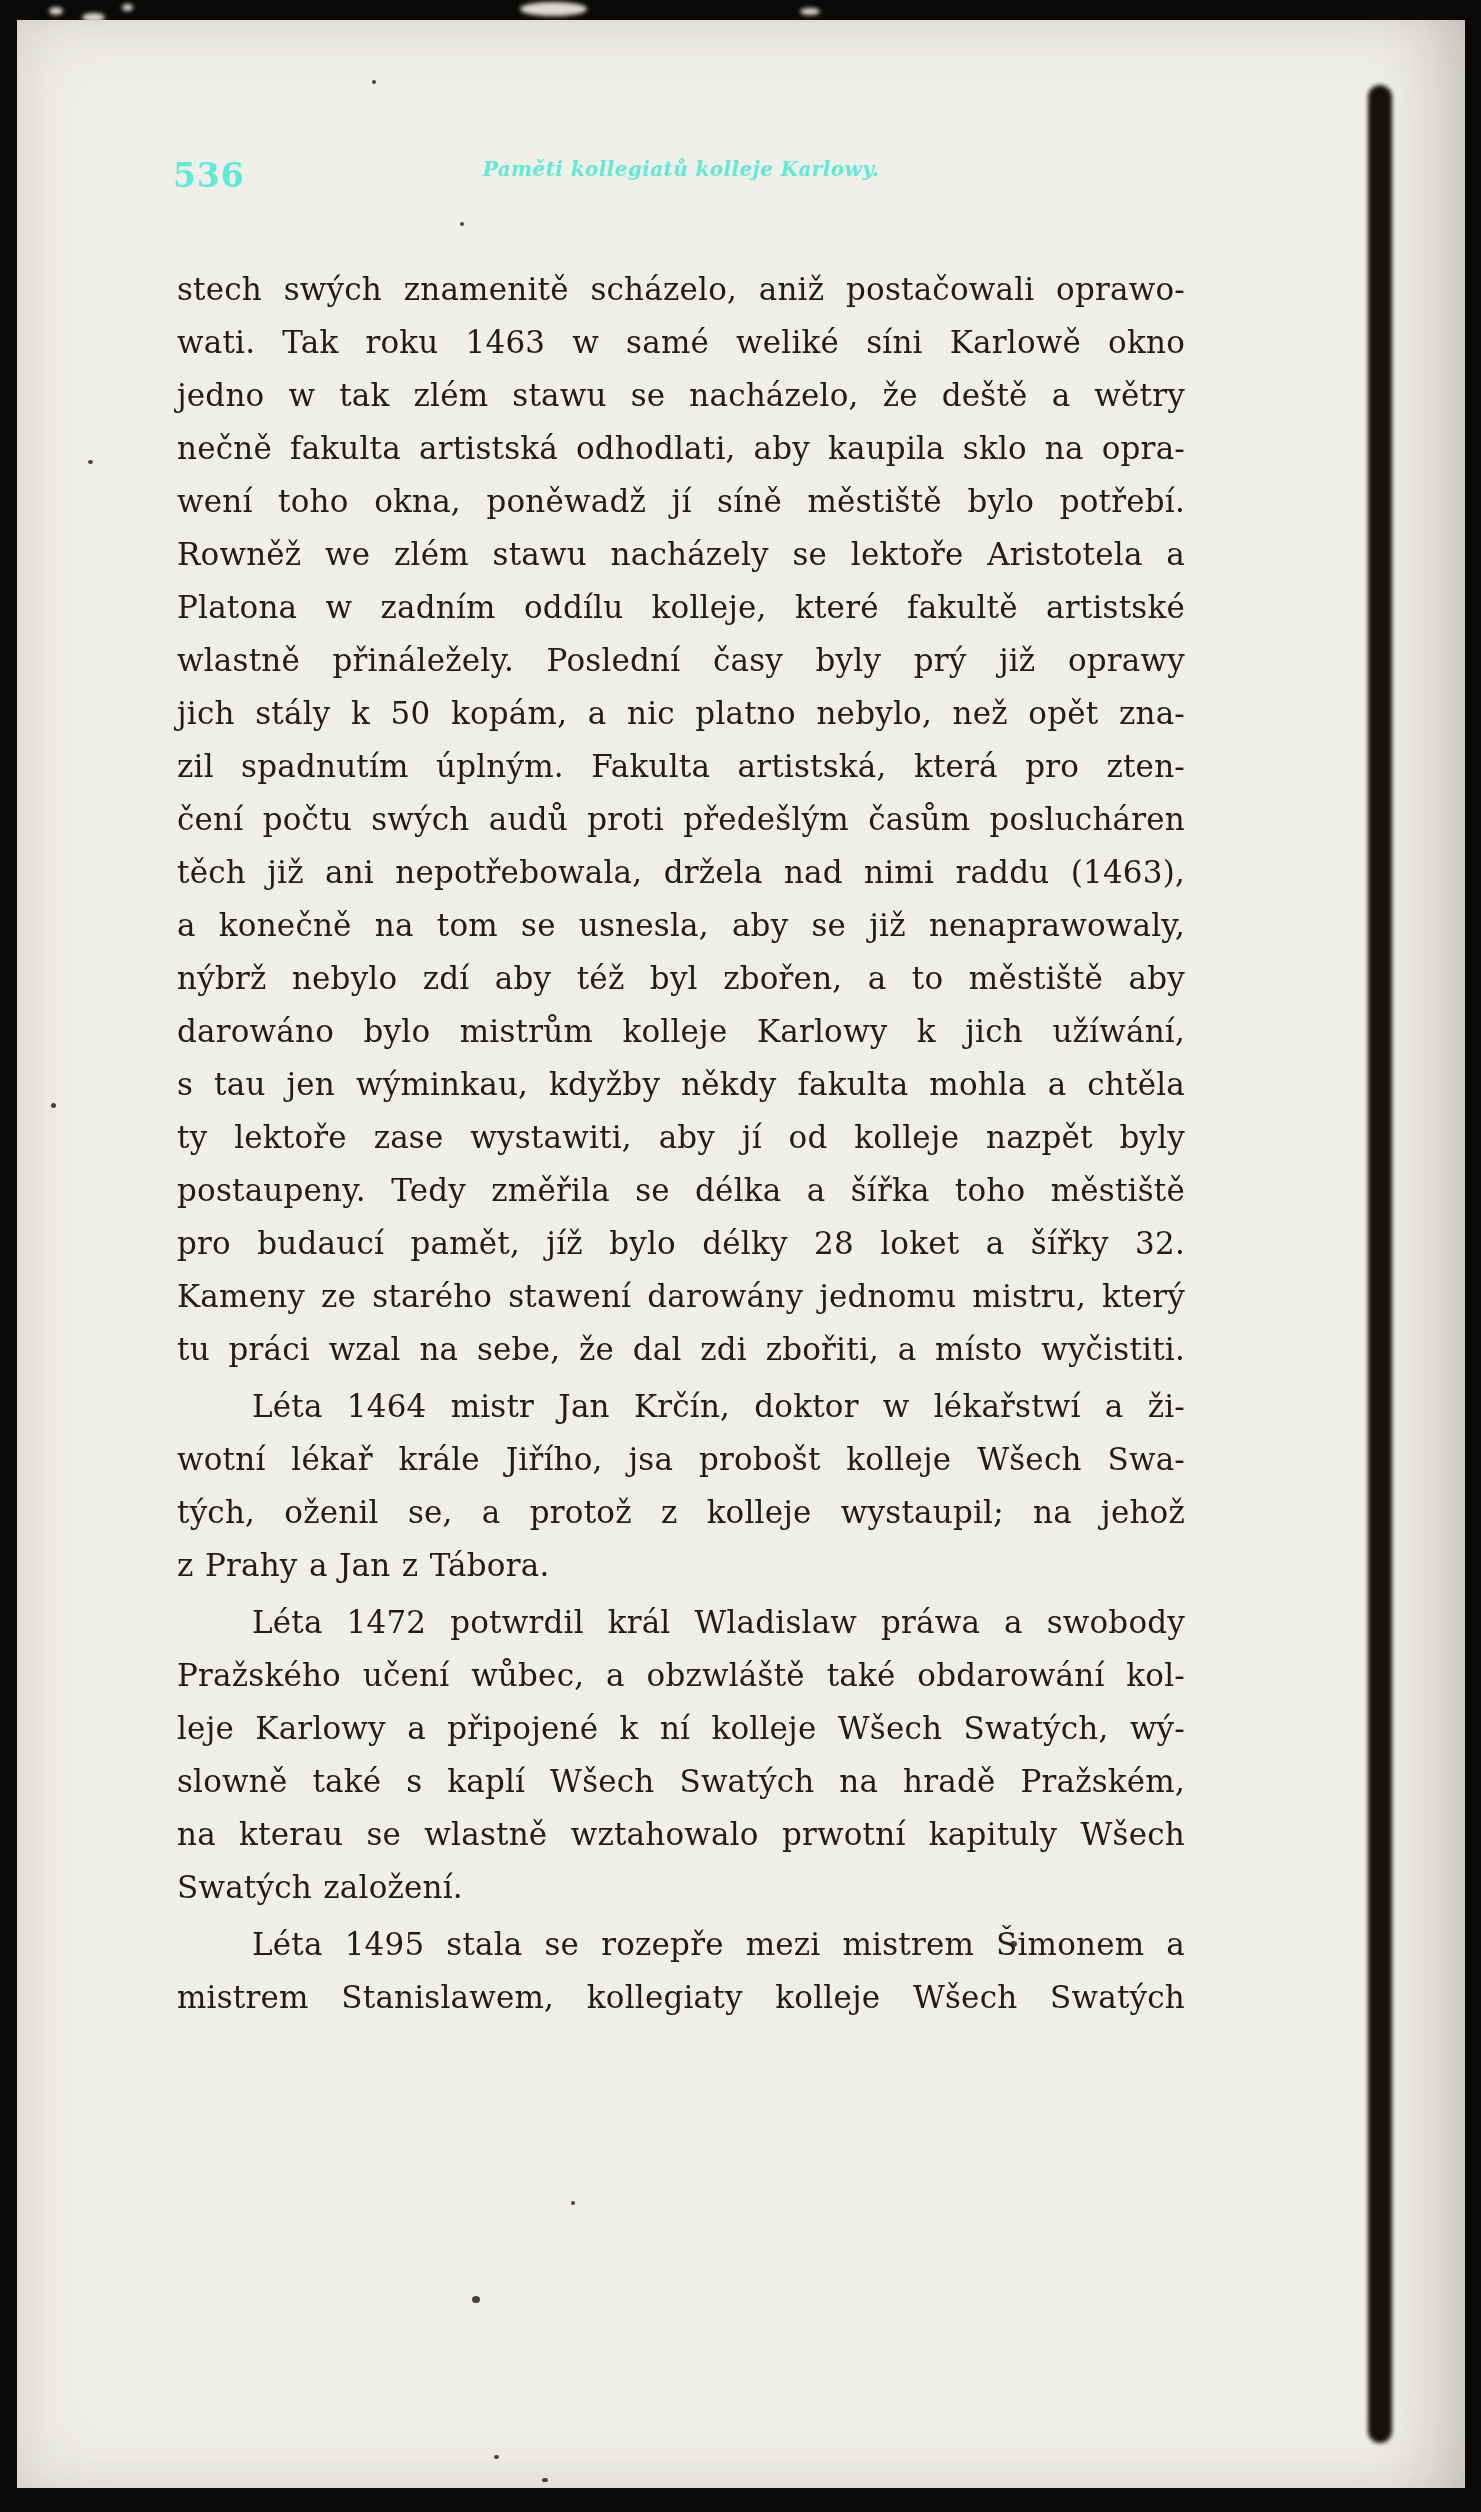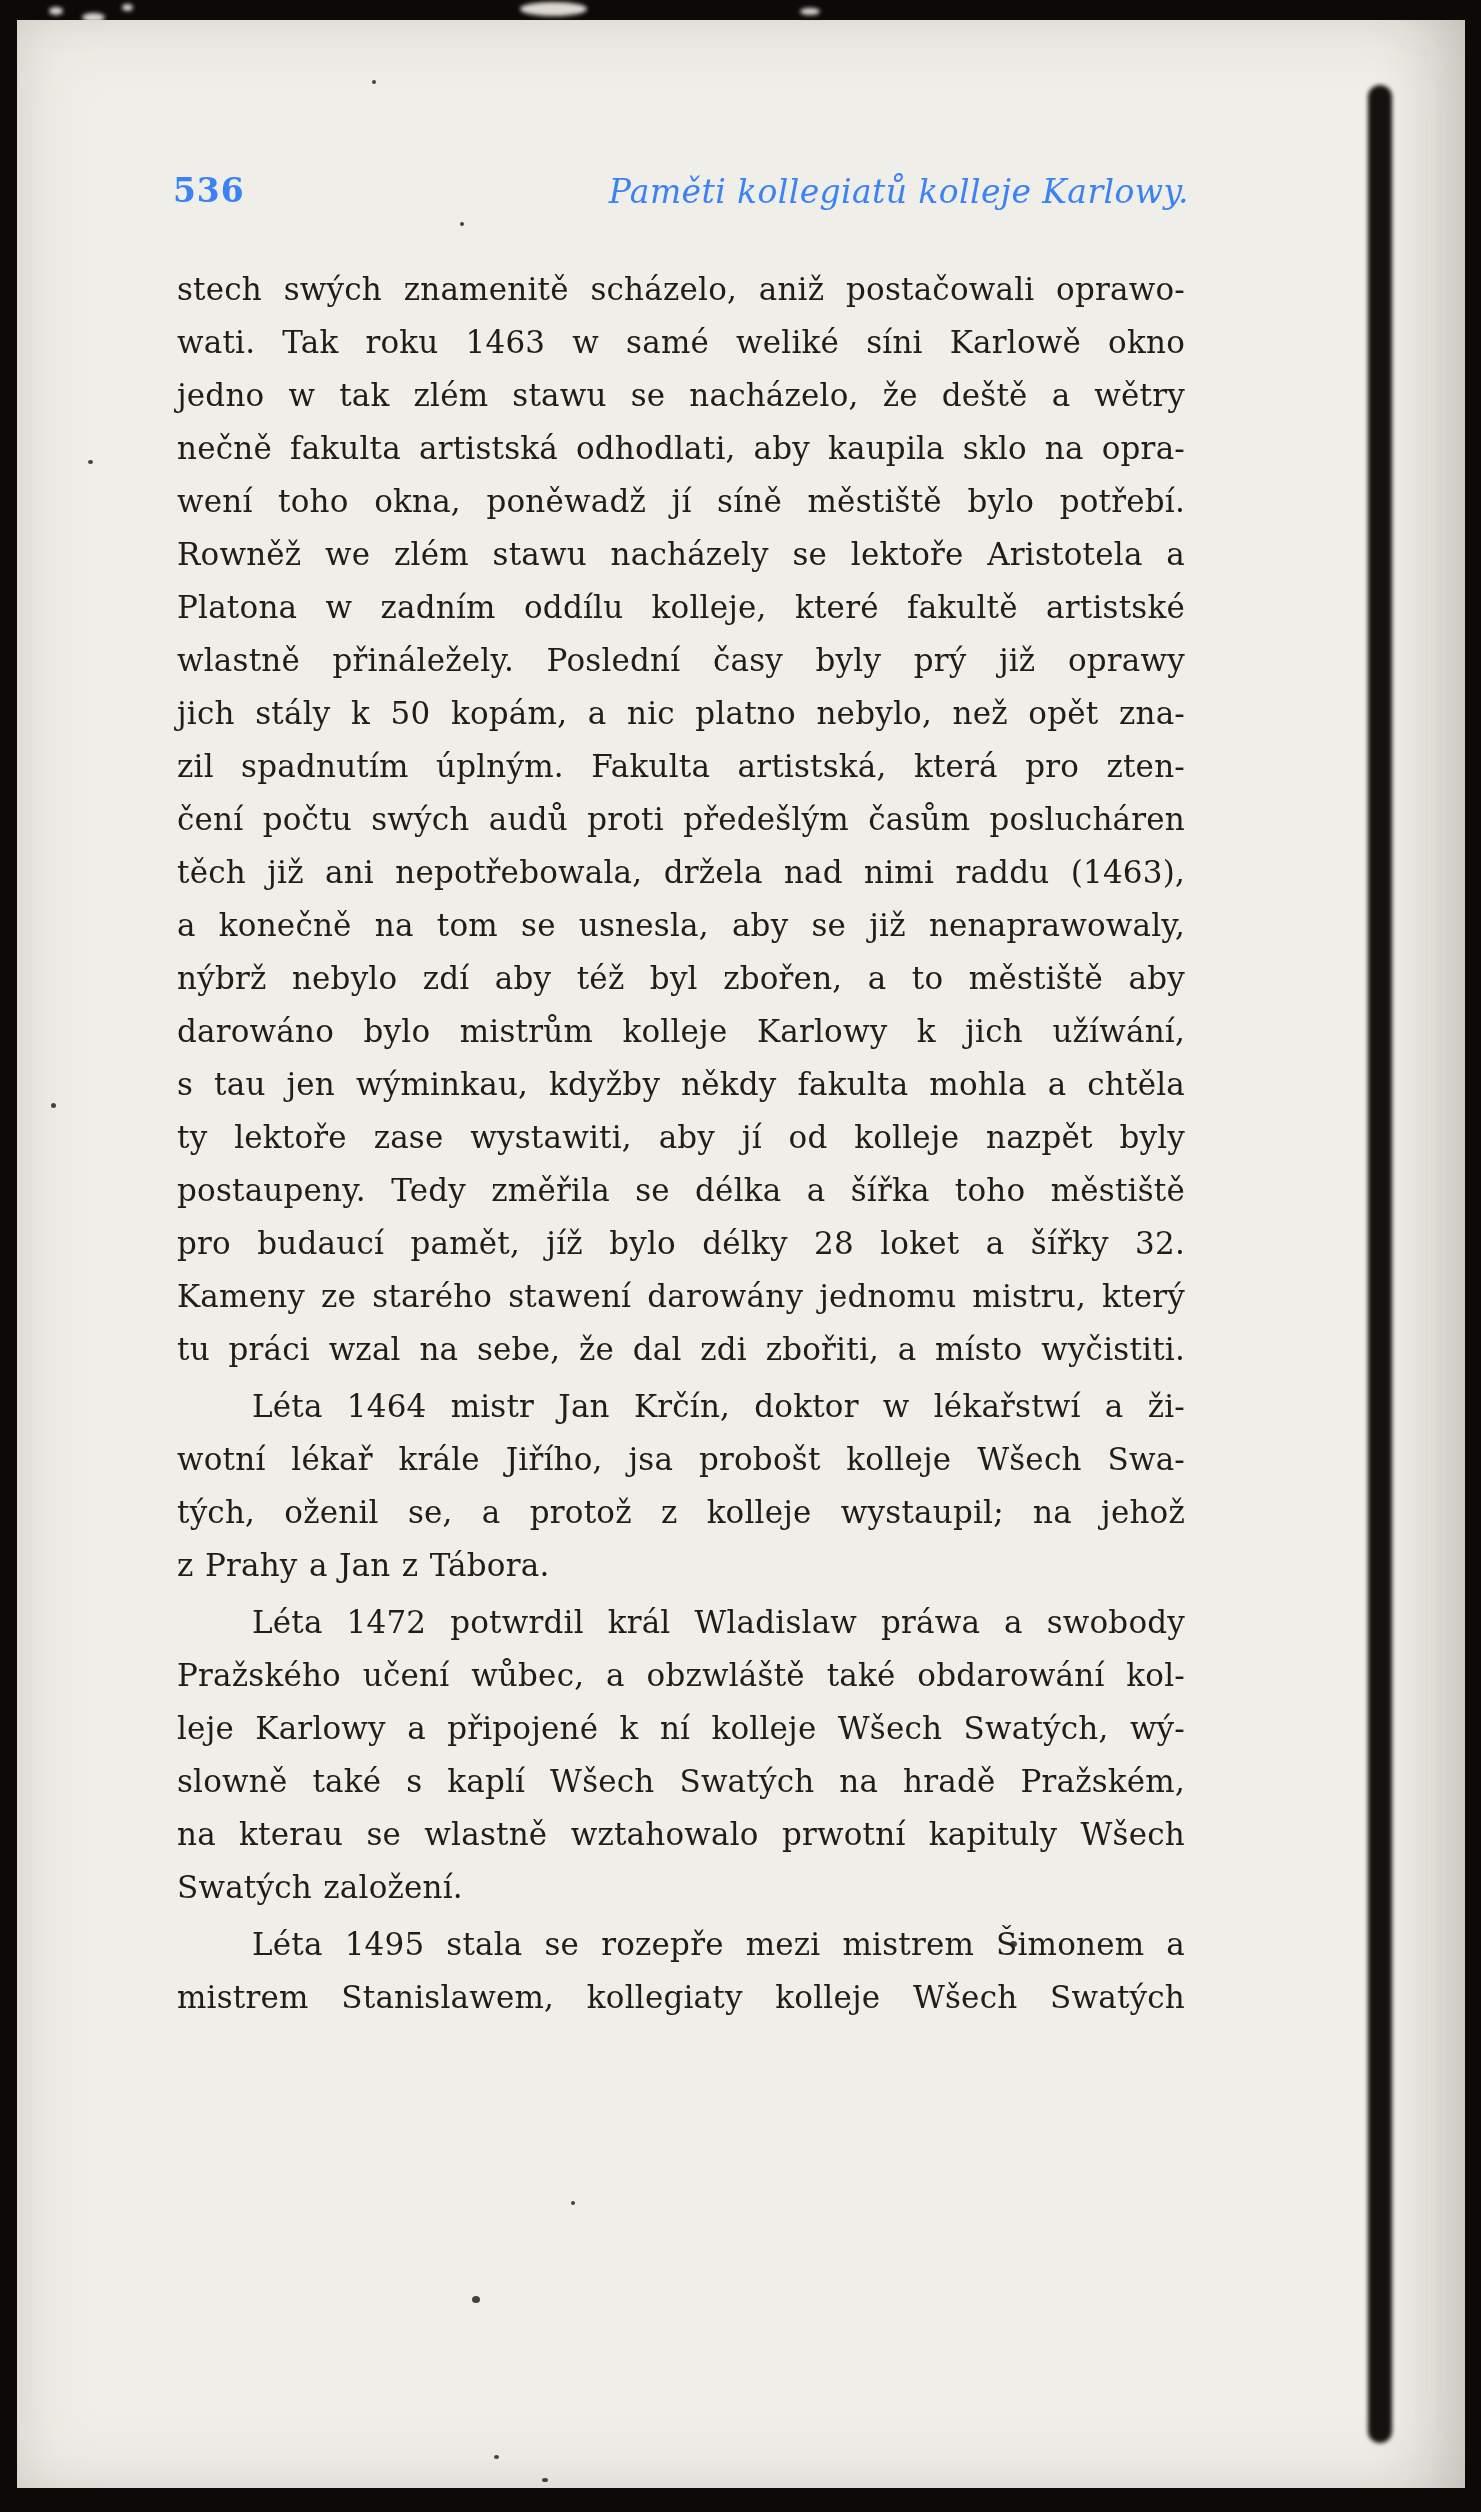--- a/index.html
+++ b/index.html
@@ -28,32 +28,32 @@
     position: absolute;
     left: 1368px; top: 85px;
     width: 24px; height: 2358px;
     background: #14110f;
     border-radius: 12.4px;
     filter: blur(2.2px);
   }
 
   .header {
     position: absolute;
-    left: 173px; top: 169px;
+    left: 173px; top: 154px;
     width: 1016px; height: 46px;
-    color: #3b82f6;
+    color: #5eead4;
   }
   .page-number {
     position: absolute; left: 0; top: 1.8px;
     font-size: 33px; font-weight: bold; letter-spacing: 0.9px;
   }
   .running-title {
     position: absolute; left: 0; top: 2.7px; width: 100%;
-    text-align: right;
-    font-size: 33px; font-style: italic; font-weight: normal;
+    text-align: center;
+    font-size: 20px; font-style: italic; font-weight: bold;
     letter-spacing: 0.4px;
   }
 
   .body-text {
     position: absolute;
     left: 173px; top: 259px;
     width: 1016px;
     color: #211c17;
     font-size: 31px;
   }

